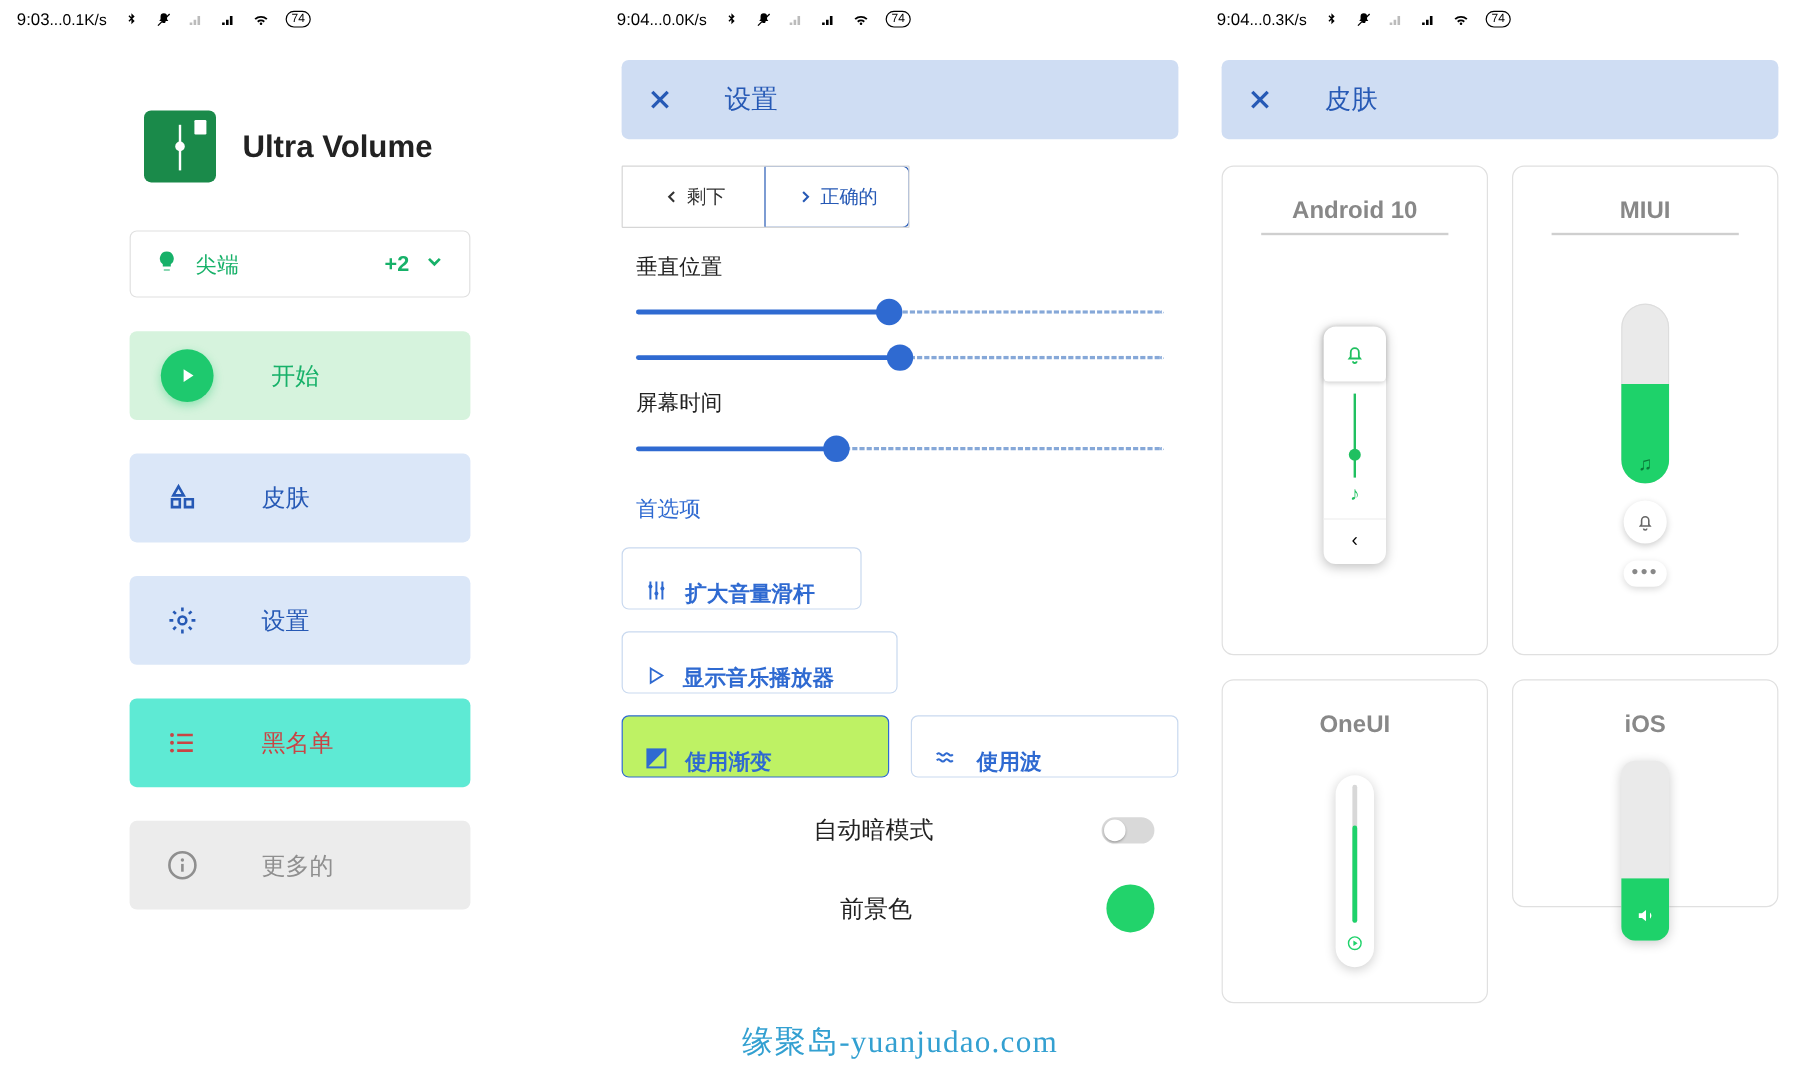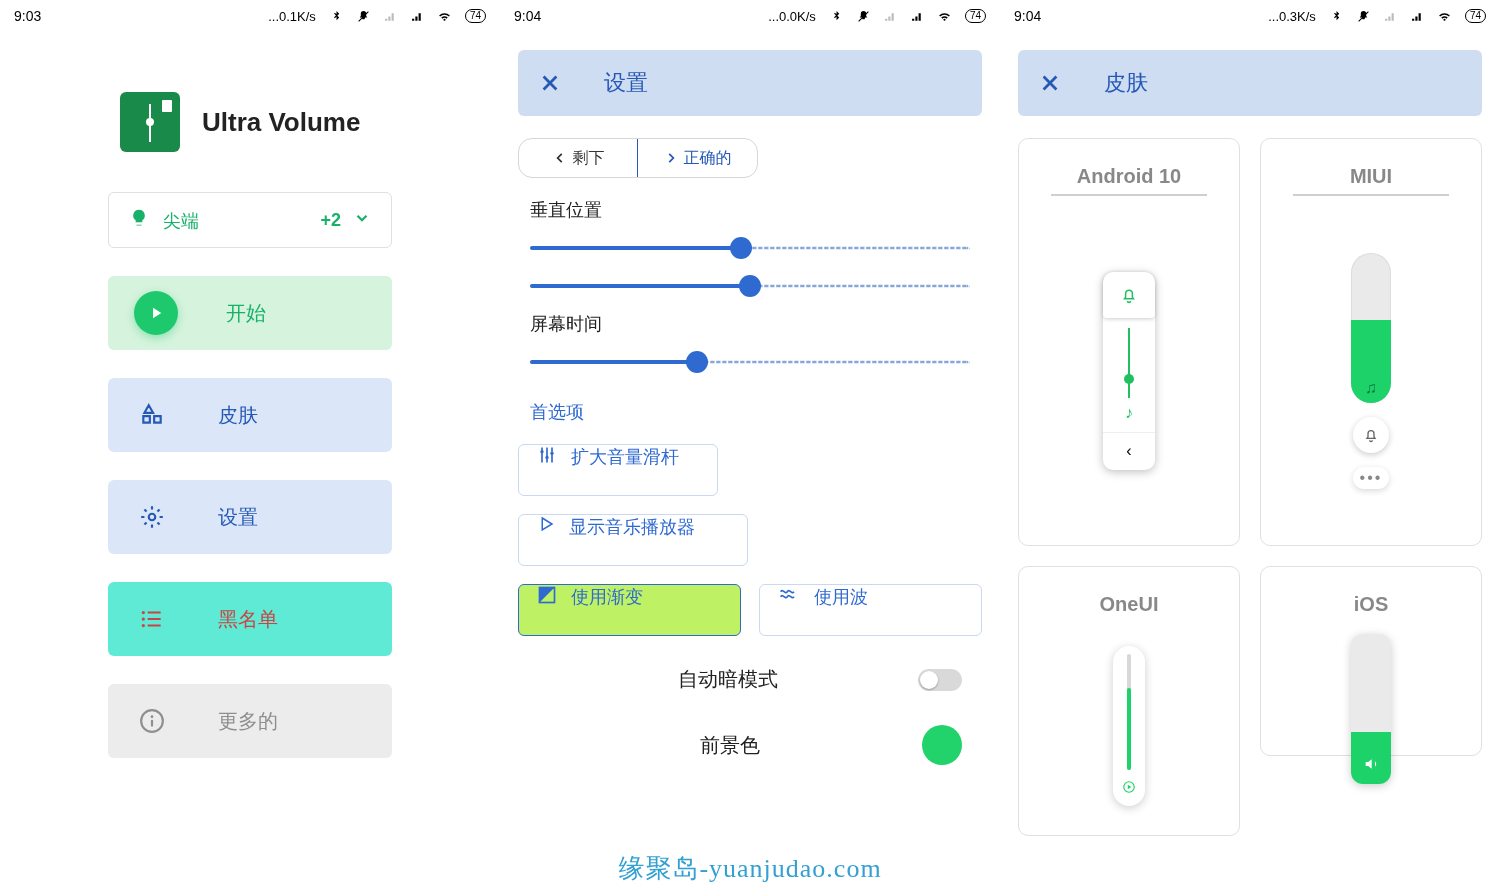--- a/index.html
+++ b/index.html
@@ -9,21 +9,21 @@
     width: 1500px;
     height: 888px;
     overflow: hidden;
     position: relative;
   }
   .phones { display: flex; width: 100%; height: 100%; }
   .phone { flex: 1; position: relative; background: #fff; overflow: hidden; }
 
   
   .statusbar {
-    display: flex; justify-content: space-between; align-items: center;
+    display: flex; align-items: center;
     height: 30px; padding: 16px 14px; font-size: 14px; color: #000;
     font-weight: 500;
   }
   .statusbar .right { display: flex; align-items: center; gap: 14px; font-size: 13px; }
   .sb-icon { width: 13px; height: 13px; display: inline-block; }
   .batt { border: 1.2px solid #000; border-radius: 8px; padding: 0 4px; font-size: 10px; line-height: 12px; }
 
   
   .app-header { display:flex; align-items:center; gap:22px; padding: 60px 0 40px 120px; }
   .app-icon { width:60px; height:60px; border-radius:6px; background:#1a8a4a; position:relative; }
@@ -45,36 +45,36 @@
   .btn-skin  { background:#dbe7f8; color:#2659b5; }
   .btn-set   { background:#dbe7f8; color:#2659b5; }
   .btn-black { background:#5eead4; color:#c94444; }
   .btn-more  { background:#ececec; color:#8f8f8f; }
 
   
   .topbar { margin:18px 18px 22px; border-radius:6px; background:#cfddf3; height:66px; display:flex; align-items:center; padding:0 10px; }
   .topbar .x { width:44px; height:44px; border-radius:6px; display:flex; align-items:center; justify-content:center; }
   .topbar .title { flex:1; text-align:left; padding-left: 32px; font-size:22px; color:#2659b5; font-weight:500; }
 
-  .seg { display:flex; margin:0 18px 20px; border:1px solid #d6d6d6; border-radius:14px; overflow:hidden; width:240px; height:40px; }
+  .seg { display:flex; margin:0 18px 20px; border:1px solid #d6d6d6; border-radius:1px; overflow:hidden; width:240px; height:52px; }
   .seg .opt { flex:1; display:flex; align-items:center; justify-content:center; gap:6px; font-size:16px; color:#333; font-weight:500;}
   .seg .opt.active { border:1.5px solid #2659b5; border-radius:0 6px 6px 0; margin:-1px; color:#2659b5; }
 
   .section { padding: 0 30px 14px; }
   .label { font-size:18px; color:#222; font-weight:500; margin-bottom:14px; }
   .slider-wrap { position:relative; height:24px; }
   .slider-track { position:absolute; left:0; right:0; top:50%; height:4px; transform:translateY(-50%); border-radius:3px;}
   .track-dashed { border-top:3px dotted #86a8d8; height:0; top:50%; }
   .slider-fill { position:absolute; left:0; top:50%; height:4px; background:#2f6ad1; border-radius:3px; transform:translateY(-50%);}
   .slider-thumb { position:absolute; top:50%; width:22px; height:22px; background:#2f6ad1; border-radius:50%; transform:translate(-50%,-50%);}
 
   .sub-header { color:#2f6ad1; font-size:18px; font-weight:500; padding:12px 30px 20px; }
 
   .pref-btn { margin:0 18px 18px; border:1.5px solid #c9d9ef; border-radius:6px; height:52px;
-    display:flex; align-items:flex-start; gap:14px; padding:0 18px; font-size:18px; color:#2f6ad1; font-weight:400;}
+    display:flex; align-items:flex-end; gap:14px; padding:0 18px; font-size:18px; color:#2f6ad1; font-weight:700;}
   .pref-row { display:flex; margin:0 18px 18px; gap:18px; }
   .pref-row .pref-btn { flex:1; margin:0; justify-content:flex-start;}
   .pref-row .pref-btn.active { background:#bef264; border-color:#2f6ad1;}
 
   .toggle-row { display:flex; align-items:center; justify-content:space-between; padding:12px 38px 18px; }
   .toggle-row .tlabel { font-size:20px; color:#222; flex:1; text-align:center;}
   .switch { width:44px; height:22px; background:#d9d9d9; border-radius:11px; position:relative; }
   .switch::after { content:""; position:absolute; left:2px; top:2px; width:18px; height:18px; background:#fff; border-radius:50%; box-shadow:0 1px 2px rgba(0,0,0,.3);}
   .color-row { display:flex; align-items:center; justify-content:space-between; padding:14px 38px; }
   .color-row .clabel { font-size:20px; color:#222; flex:1; text-align:center;}

